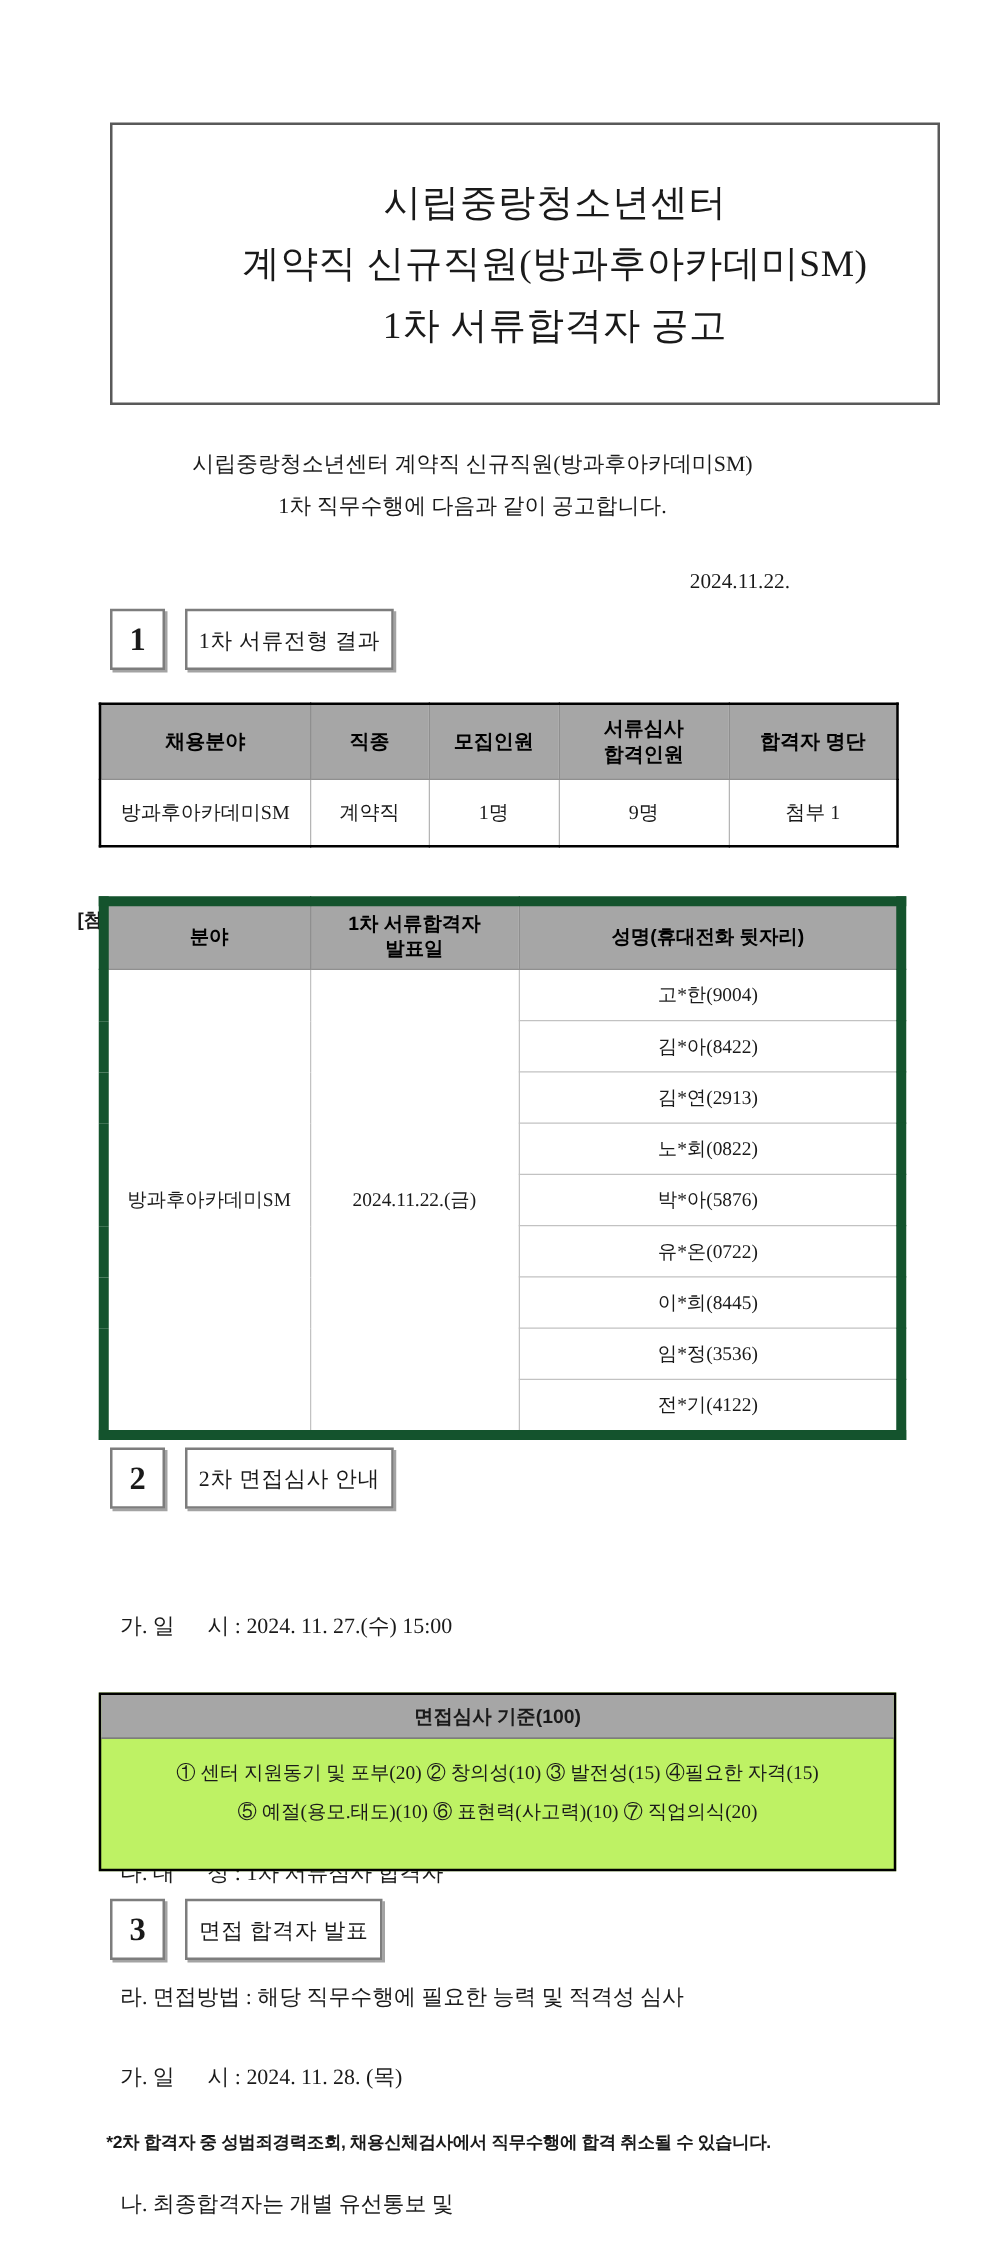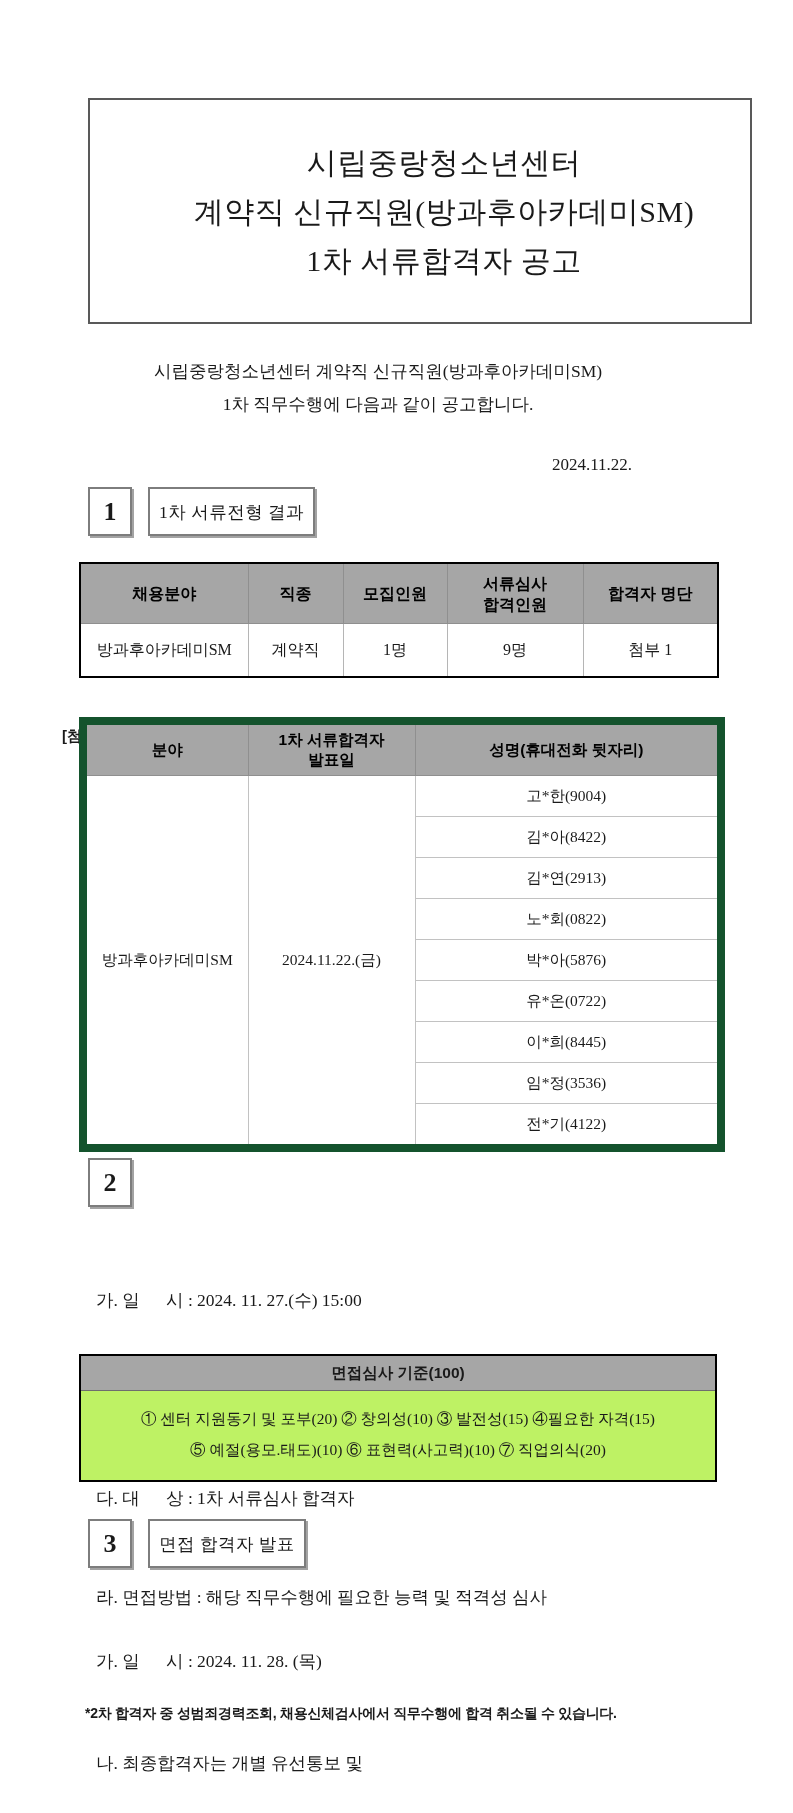--- a/index.html
+++ b/index.html
@@ -86,21 +86,21 @@
     position:absolute; left:79px; top:1354px; width:634px;
     border:2px solid #000; background:#bef264;
   }
   .criteria-head {
     background:#a6a6a6; height:34px; border-bottom:1px solid #6e6e6e;
     display:flex; align-items:center; justify-content:center;
     font-family:"Liberation Sans","DejaVu Sans",sans-serif;
     font-weight:700; font-size:15.5px;
   }
   .criteria-body {
-    padding:12px 6px 15px; text-align:center;
+    padding:12px 6px 30px; text-align:center;
     font-size:15.5px; line-height:31px;
   }
 
   
   .footer-note {
     position:absolute; left:85px; top:1705px; width:680px;
     font-family:"Liberation Sans","DejaVu Sans",sans-serif;
     font-weight:700; font-size:14px; letter-spacing:-0.3px;
   }
 </style>
@@ -200,20 +200,21 @@
           <td class="name-cell">임*정(3536)</td>
         </tr>
     <tr>
           <td class="name-cell">전*기(4122)</td>
         </tr>
   </tbody>
     </table>
 
   <div class="sec sec2">
     <div class="sec-num">2</div>
+    <div class="sec-label">2차 면접심사 안내</div>
   </div>
 
   <div class="items items2">
     <div>가. 일      시 : 2024. 11. 27.(수) 15:00</div>
     <div>나. 장      소 : 시립중랑청소년센터 4층 회의실</div>
     <div>다. 대      상 : 1차 서류심사 합격자</div>
     <div>라. 면접방법 : 해당 직무수행에 필요한 능력 및 적격성 심사</div>
   </div>
 
   <div class="criteria">

